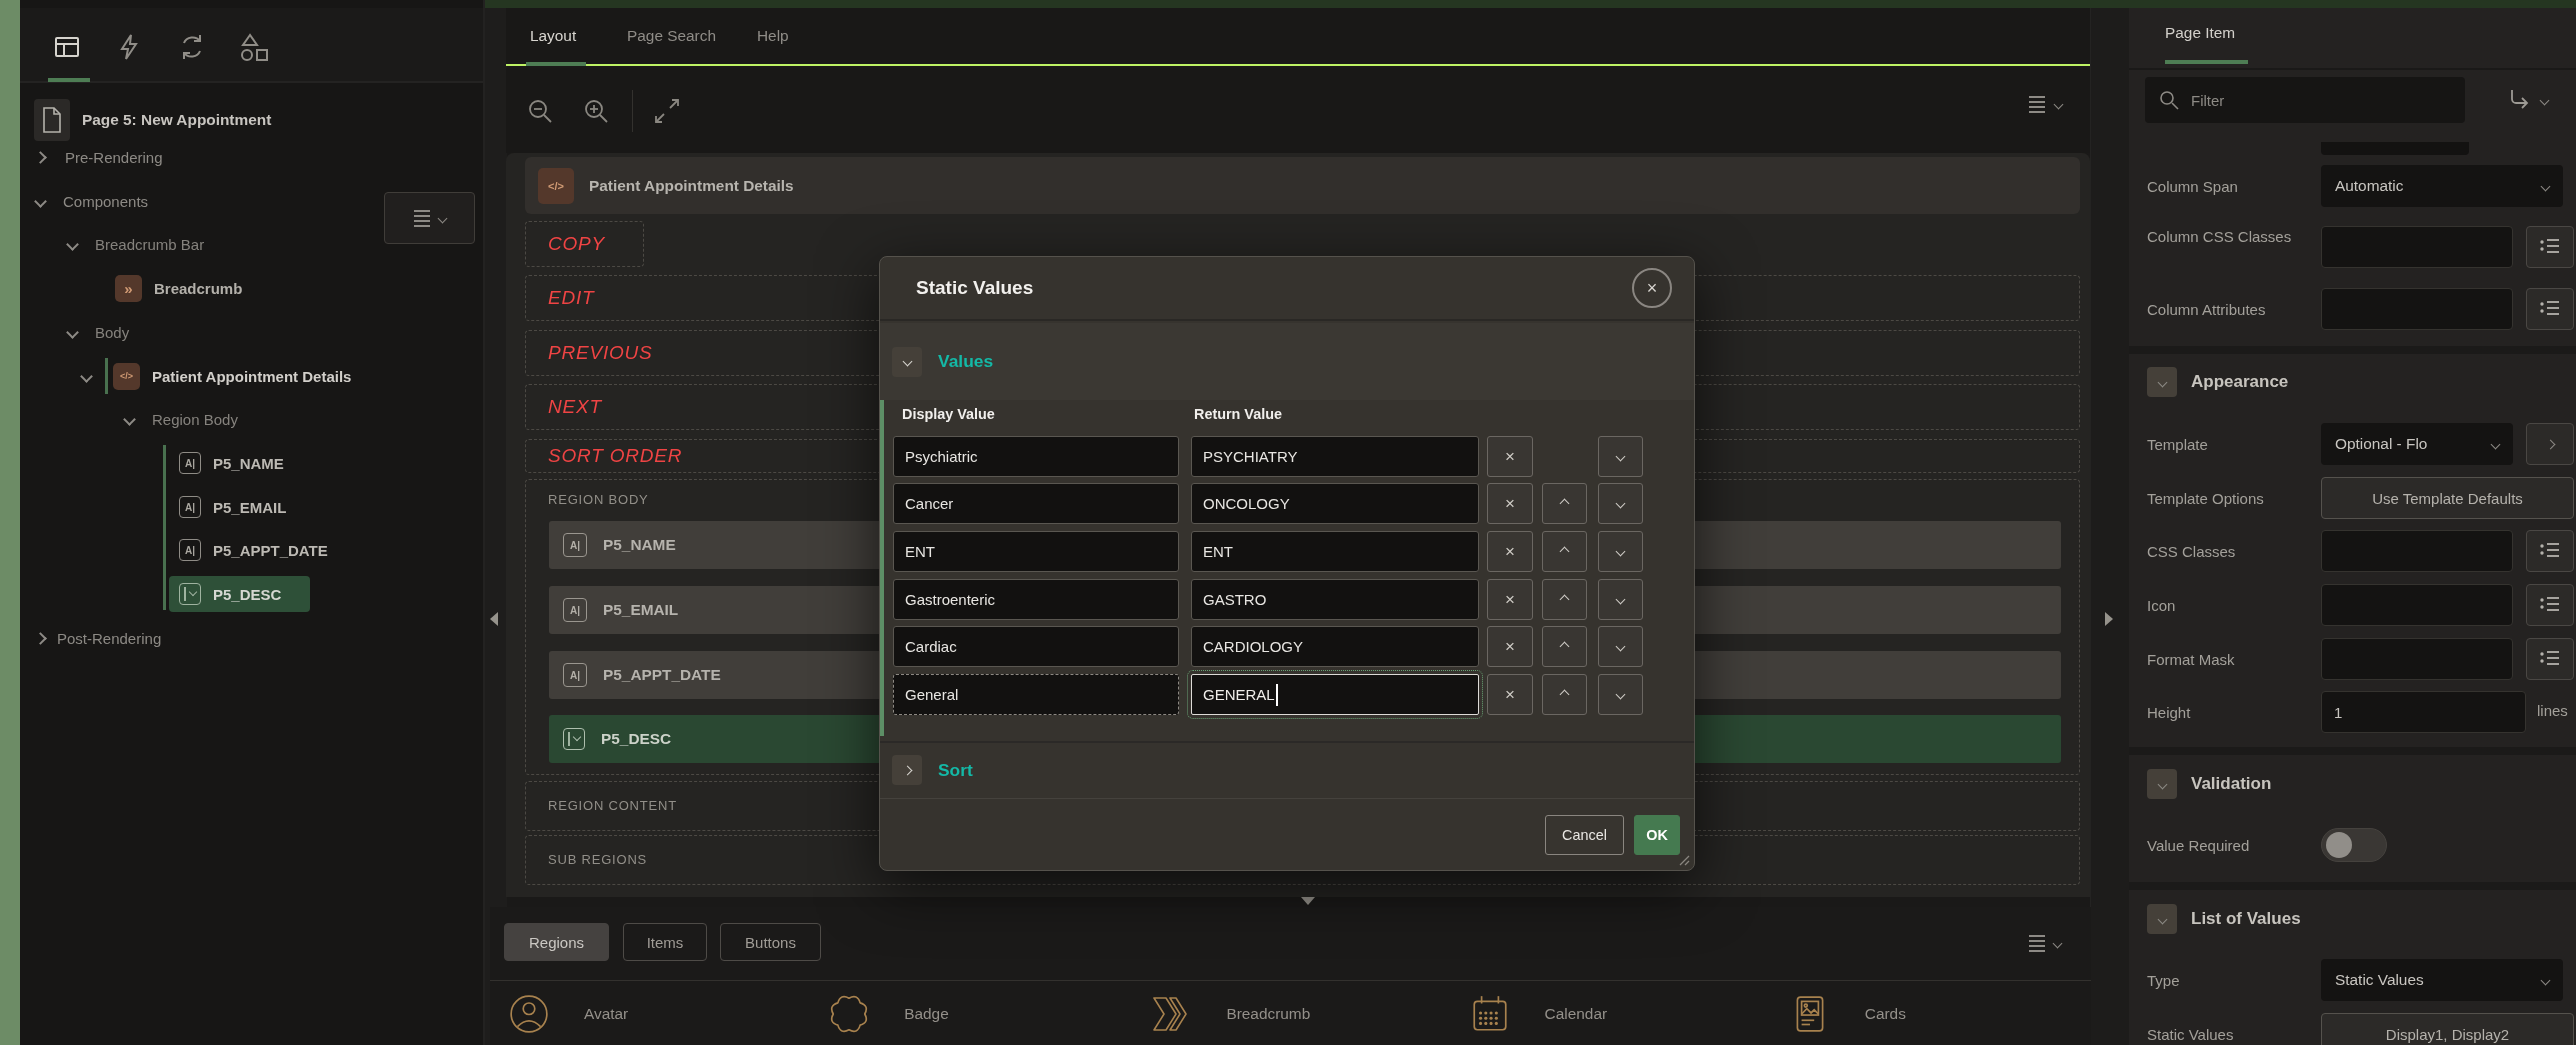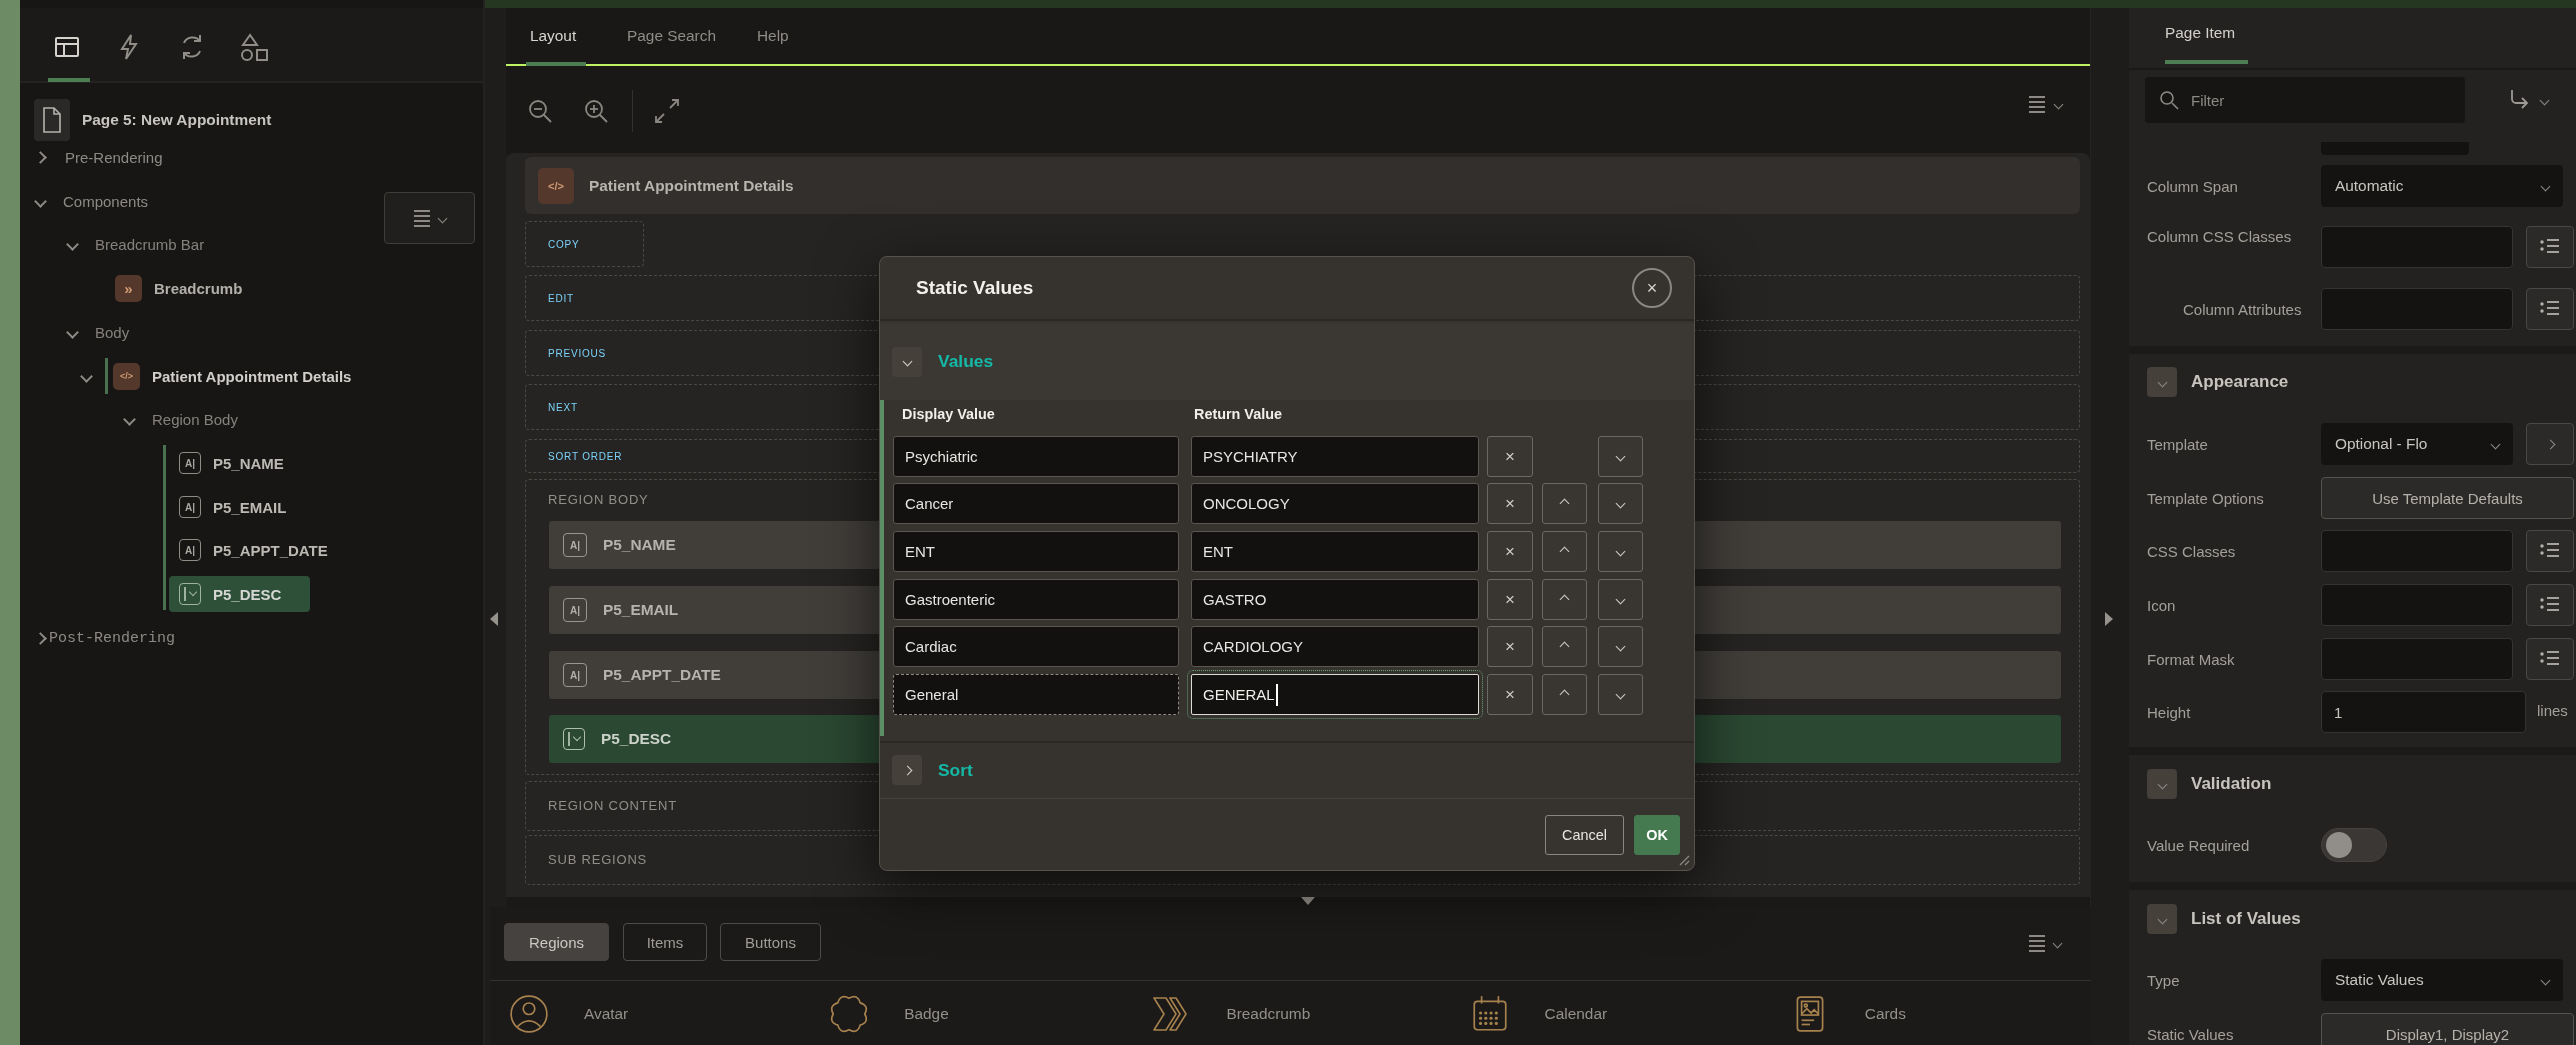--- a/index.html
+++ b/index.html
@@ -57,21 +57,21 @@
   .ctab-underline { position:absolute; left:20px; top:54px; width:60px; height:4px; background:#4e7d54; }
   .ctoolbar { position:absolute; left:506px; top:68px; width:1584px; height:85px; background:#191817; }
   .tbtn { position:absolute; top:23px; width:40px; height:40px; display:flex; align-items:center; justify-content:center; }
   .vdiv { position:absolute; left:126px; top:22px; width:1px; height:42px; background:#33312e; }
   .menu-chev { position:absolute; right:28px; top:28px; display:flex; align-items:center; gap:10px; }
 
   .canvas { position:absolute; left:506px; top:153px; width:1584px; height:744px; background:#252422; border-radius:8px 8px 0 0; }
   .c-header { position:absolute; left:19px; top:4px; width:1555px; height:57px; background:#322f2c; border-radius:6px; display:flex; align-items:center; padding-left:13px; gap:15px; }
   .c-header .t { font-size:15.4px; font-weight:bold; color:#b7b4ae; }
   .c-header .brown-ic { width:36px; height:36px; font-size:11px; }
-  .dz { position:absolute; left:19px; width:1555px; height:46px; border:1.5px dashed #4c4944; border-radius:4px; display:flex; align-items:center; padding-left:22px; font-size:10px; letter-spacing:0.8px; color:#7dd3fc; }
+  .dz { position:absolute; left:19px; width:1555px; height:46px; border:1.5px dashed #4c4944; border-radius:4px; display:flex; align-items:center; padding-left:22px; font-size:19px; letter-spacing:0.8px; color:#ef4444;font-style:italic; }
   .dz.small { width:119px; }
   .grp { position:absolute; left:19px; border:1.5px dashed #4c4944; border-radius:4px; }
   .grp .glbl { position:absolute; left:22px; top:12px; font-size:13px; letter-spacing:0.8px; color:#928f89; }
   .crow { position:absolute; left:43px; width:1512px; height:48px; background:#413e3a; border-radius:3px; display:flex; align-items:center; padding-left:14px; gap:16px; }
   .crow .ai-ic { width:24px; height:24px; color:#b3afa8; border-color:#9a968f; }
   .crow .lbl { font-size:15.4px; font-weight:bold; color:#b6b3ad; }
   .crow.green { background:#2a4832; }
   .crow.green .lbl { color:#ccd2c9; }
 
   
@@ -233,21 +233,21 @@
     </div>
     <div class="selpill"></div>
     <div class="trow" style="top:572px;">
       <span class="sl-ic" style="margin-left:159px;">
           <span class="chev down"></span>
         </span>
       <span class="lbl p5lbl" style="color:#d5d8d2;">P5_DESC</span>
     </div>
     <div class="trow" style="top:616px;">
       <span class="chev right" style="margin-left:16px;"></span>
-      <span class="lbl" style="margin-left:4px;font-family:Liberation Mono, monospace;">Post-Rendering</span>
+      <span class="lbl" style="margin-left:12px;">Post-Rendering</span>
     </div>
   </div>
 
   <div class="lsplit">
       <span class="tri-l"></span>
     </div>
   <div class="rsplit">
       <span class="tri-r"></span>
     </div>
 
@@ -463,21 +463,21 @@
         <svg width="22" height="20" viewBox="0 0 22 20" fill="none" stroke="#b5b2ac" stroke-width="1.8">
             <circle cx="3" cy="5" r="1.7" fill="#b5b2ac" stroke="none"></circle>
             <circle cx="3" cy="12" r="1.7" fill="#b5b2ac" stroke="none"></circle>
             <line x1="8" y1="3" x2="20" y2="3"></line>
             <line x1="8" y1="9" x2="20" y2="9"></line>
             <line x1="8" y1="15" x2="20" y2="15"></line>
           </svg>
       </div>
     </div>
     <div class="rrow" style="top:280px; height:44px;">
-      <span class="rlabel" style="top:11px;margin-left:36px;">Column Attributes</span>
+      <span class="rlabel" style="top:11px;">Column Attributes</span>
       <input class="rinput" style="top: 0px; width: 192px;">
       <div class="rbtn-sq" style="left:397px; top:0;">
         <svg width="22" height="20" viewBox="0 0 22 20" fill="none" stroke="#b5b2ac" stroke-width="1.8">
             <circle cx="3" cy="5" r="1.7" fill="#b5b2ac" stroke="none"></circle>
             <circle cx="3" cy="12" r="1.7" fill="#b5b2ac" stroke="none"></circle>
             <line x1="8" y1="3" x2="20" y2="3"></line>
             <line x1="8" y1="9" x2="20" y2="9"></line>
             <line x1="8" y1="15" x2="20" y2="15"></line>
           </svg>
       </div>

